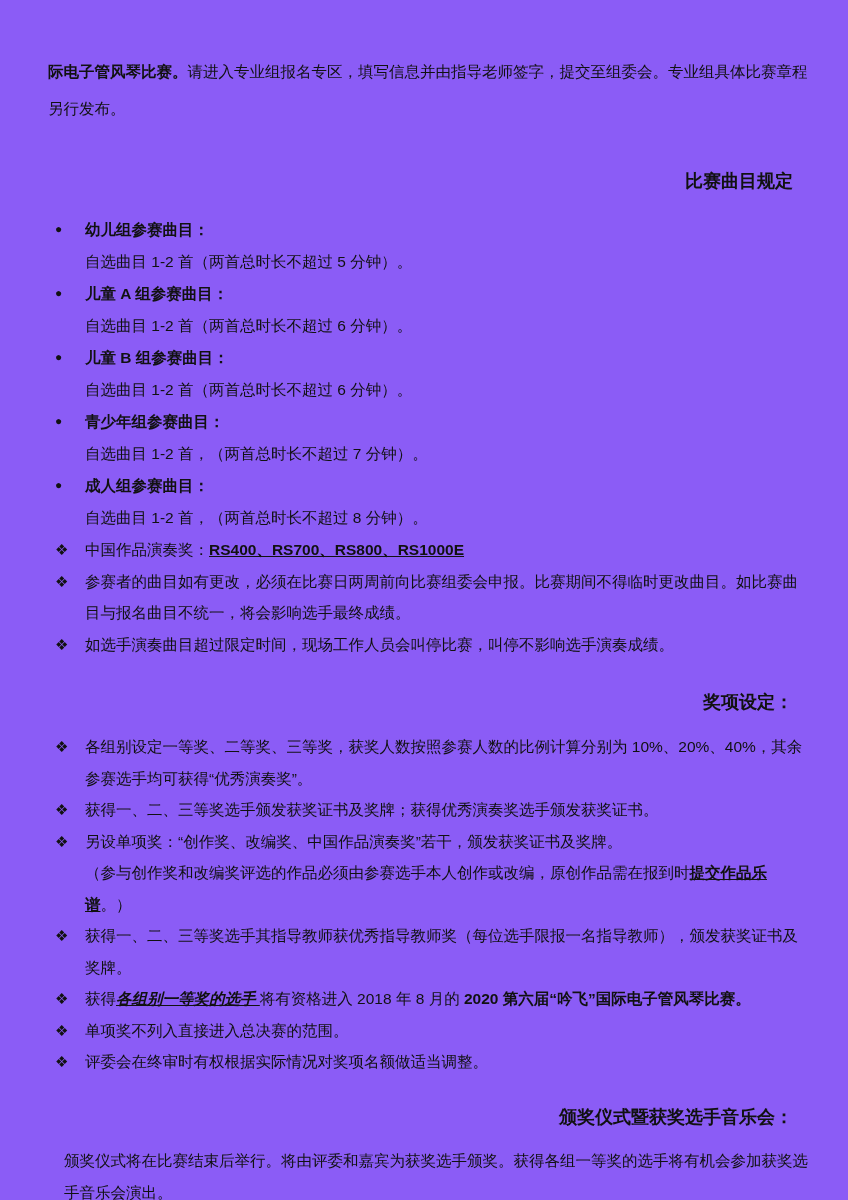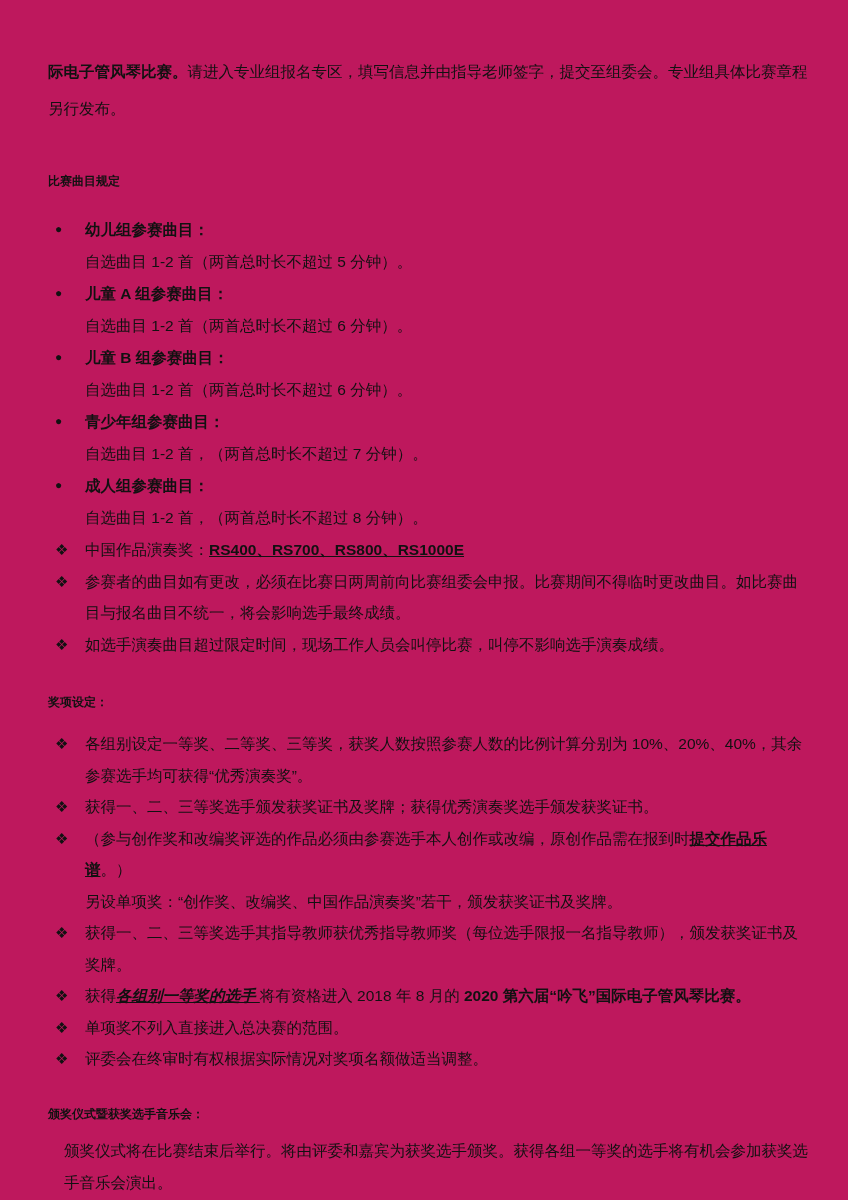--- a/index.html
+++ b/index.html
@@ -1,24 +1,24 @@
 <!DOCTYPE html>
 <html><head>
 <meta charset="utf-8">
 <style>
   html,body{margin:0;padding:0;background:#e9e9e9;}
   .page{
-    width:848px;height:1200px;margin:0 auto;background:#be185d;
+    width:848px;height:1200px;margin:0 auto;background:#8b5cf6;
     box-sizing:border-box;padding:53px 40px 18px 48px;
     font-family:"Liberation Sans",sans-serif;
     color:#111;font-size:15.5px;
     overflow:hidden;
   }
   .intro{margin:0;line-height:37px;}
-  h2{font-size:12px;line-height:26px;font-weight:700;margin:0;}
+  h2{font-size:18px;line-height:26px;font-weight:700;margin:15px;text-align:right;}
   .h-repertoire{margin-top:41px;}
   .h-awards{margin-top:30px;font-family:Liberation Mono, monospace;}
   .h-ceremony{margin-top:26px;}
   ul{margin:0;padding:0;list-style:none;}
   .disc-list{margin-top:20px;}
   .disc-list li{margin-bottom:1px;}
   li.li{display:flex;align-items:flex-start;}
   .bullet{flex:none;width:30px;margin-left:7px;line-height:31.5px;}
   .bullet.disc{font-size:12px;}
   .bullet.diamond{font-size:15px;}
@@ -99,22 +99,22 @@
       <span class="bullet diamond">❖</span>
       <div class="li-body"><span>各组别设定一等奖、二等奖、三等奖，获奖人数按照参赛人数的比例计算分别为 10%、20%、40%，其余参赛选手均可获得“优秀演奏奖”。</span></div>
     </li>
     <li class="li">
       <span class="bullet diamond">❖</span>
       <div class="li-body"><span>获得一、二、三等奖选手颁发获奖证书及奖牌；获得优秀演奏奖选手颁发获奖证书。</span></div>
     </li>
     <li class="li">
       <span class="bullet diamond">❖</span>
       <div class="li-body">
+        <div><span>另设单项奖：“创作奖、改编奖、中国作品演奏奖”若干，颁发获奖证书及奖牌。</span></div>
         <div><span>（参与创作奖和改编奖评选的作品必须由参赛选手本人创作或改编，原创作品需在报到时</span><span class="b u">提交作品乐谱</span><span>。）</span></div>
-        <div><span>另设单项奖：“创作奖、改编奖、中国作品演奏奖”若干，颁发获奖证书及奖牌。</span></div>
       </div>
     </li>
     <li class="li">
       <span class="bullet diamond">❖</span>
       <div class="li-body"><span>获得一、二、三等奖选手其指导教师获优秀指导教师奖（每位选手限报一名指导教师），颁发获奖证书及奖牌。</span></div>
     </li>
     <li class="li">
       <span class="bullet diamond">❖</span>
       <div class="li-body"><span>获得</span><span class="b u i">各组别一等奖的选手 </span><span>将有资格进入 2018 年 8 月的 </span><span class="b">2020 第六届“吟飞”国际电子管风琴比赛。</span></div>
     </li>

